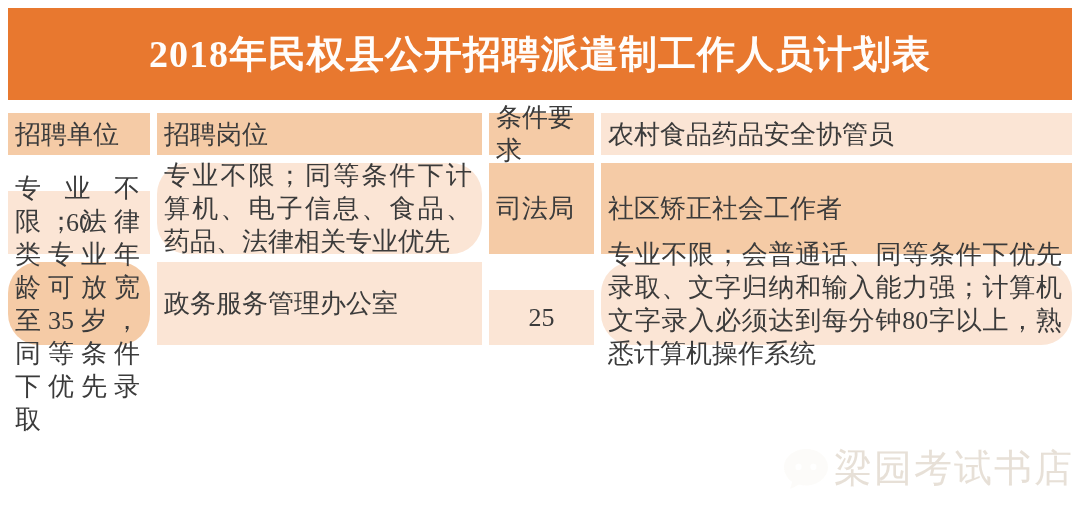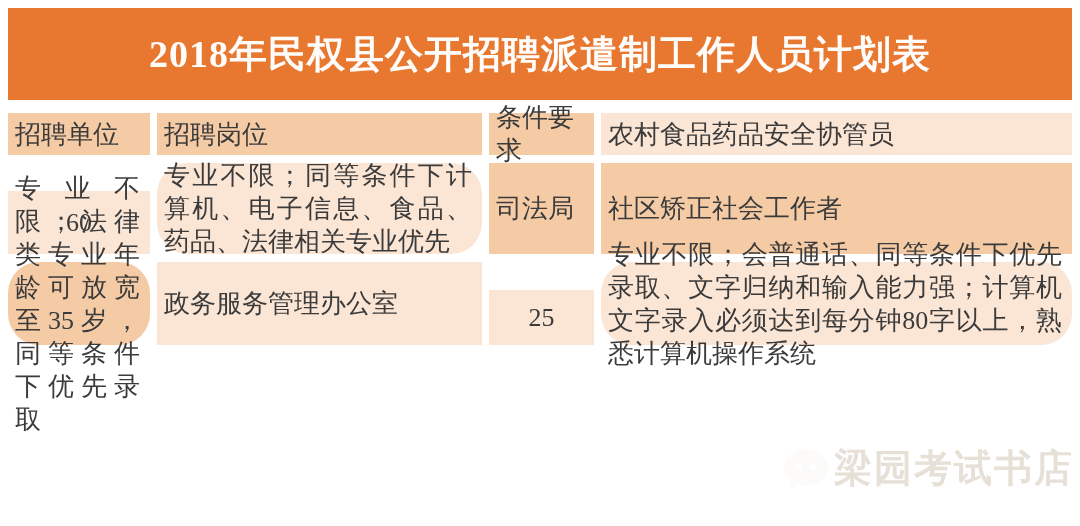--- a/index.html
+++ b/index.html
@@ -42,21 +42,20 @@
   .head{background:#f5cba6;}
   .medium{background:#f5cba6;}
   .light{background:#fbe5d5;}
   .watermark{
     position:absolute;right:6px;bottom:32px;
     display:flex;align-items:center;gap:4px;
     color:rgba(229,221,212,0.92);
     font-size:38px;
     letter-spacing:2px;
     pointer-events:none;
-    font-weight:bold;
   }
   .watermark svg{display:block;opacity:0.9;}
 </style>
 </head>
 <body>
 
 <div class="page">
 
   <div class="banner">
     <h1>2018年民权县公开招聘派遣制工作人员计划表</h1>

